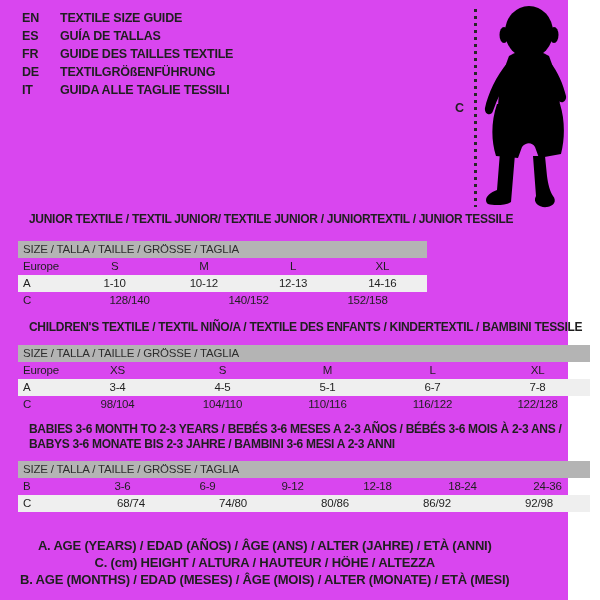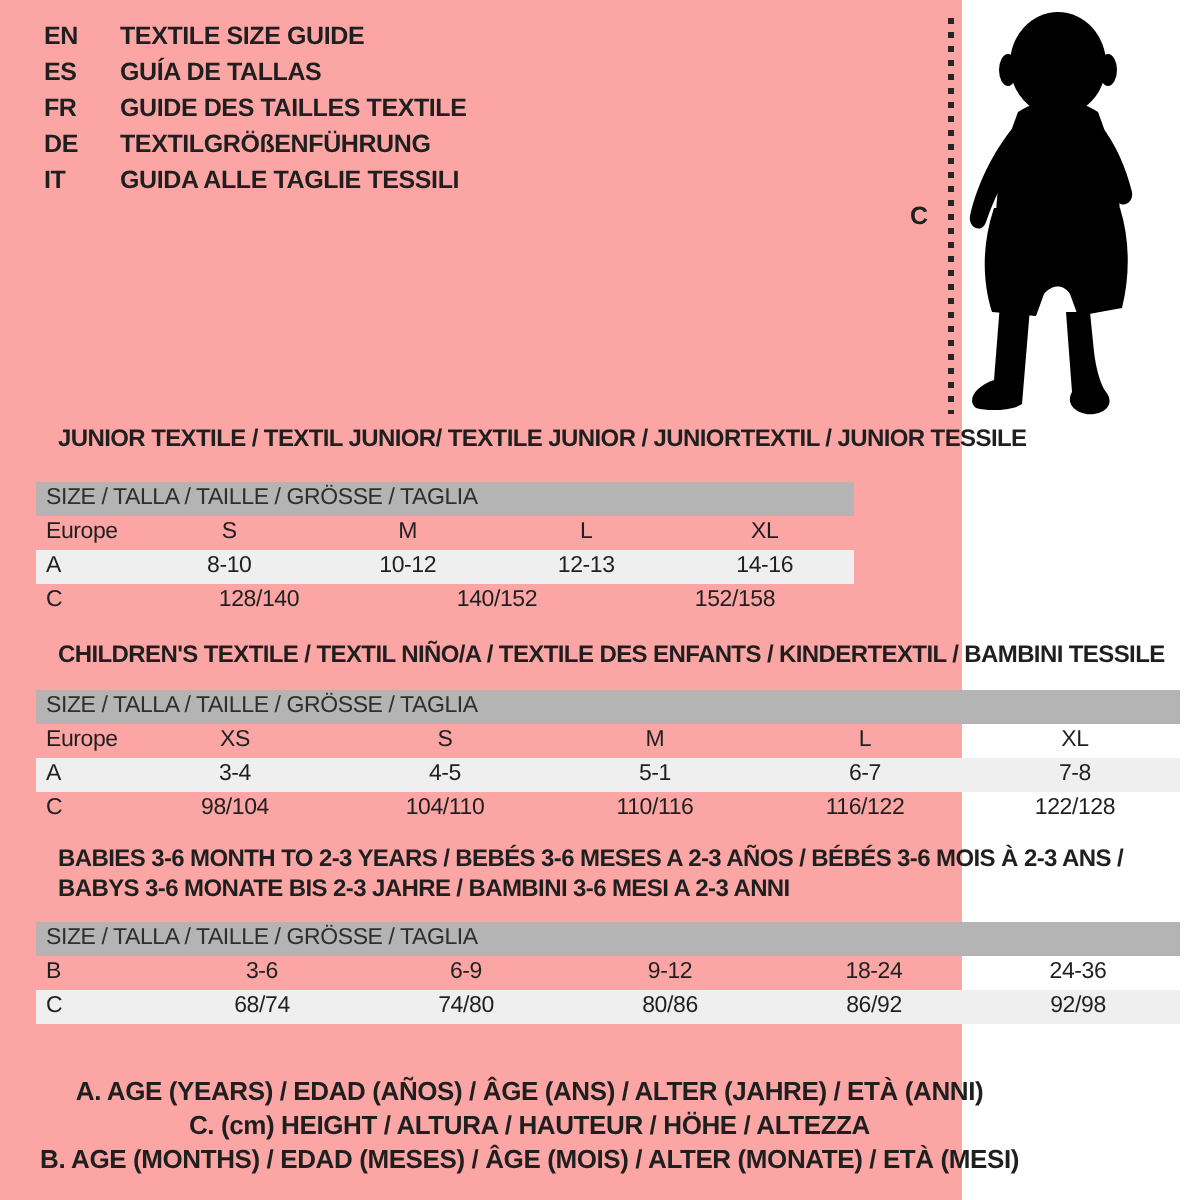--- a/index.html
+++ b/index.html
@@ -1,21 +1,21 @@
 <!DOCTYPE html>
 <html><head>
 <meta charset="utf-8">
 <style>
   html,body{margin:0;padding:0;}
   body{
     width:600px;height:600px;background:#ffffff;
     font-family:"Liberation Sans","DejaVu Sans",sans-serif;
     color:#1f1f1f;position:relative;overflow:hidden;
   }
-  .canvas{position:absolute;left:0;top:0;width:481px;height:600px;background:#fca5a5;}
+  .canvas{position:absolute;left:0;top:0;width:568px;height:600px;background:#d946ef;}
 
   
   .lang-block{position:absolute;left:22px;top:9px;}
   .lang-row{display:flex;height:18px;align-items:center;
     font-weight:bold;font-size:12.5px;letter-spacing:-0.2px;white-space:nowrap;}
   .lang-code{width:38px;flex:0 0 38px;}
 
   
   .dash-line{position:absolute;left:474px;top:9px;width:3px;height:198px;
     background:repeating-linear-gradient(to bottom,#262626 0 3px,transparent 3px 7px);}
@@ -89,21 +89,21 @@
       <div class="band" style="background: rgb(180, 180, 180);">SIZE / TALLA / TAILLE / GRÖSSE / TAGLIA</div>
       <div class="trow">
         <div class="tlabel">Europe</div>
         <div class="tcell">S</div>
         <div class="tcell">M</div>
         <div class="tcell">L</div>
         <div class="tcell">XL</div>
       </div>
       <div class="trow shaded" style="background: rgb(239, 239, 239);">
         <div class="tlabel">A</div>
-        <div class="tcell">8-10</div>
+        <div class="tcell">1-10</div>
         <div class="tcell">10-12</div>
         <div class="tcell">12-13</div>
         <div class="tcell">14-16</div>
       </div>
       <div class="trow">
         <div class="tlabel">C</div>
         <div class="tcell">128/140</div>
         <div class="tcell">140/152</div>
         <div class="tcell">152/158</div>
       </div>
@@ -142,20 +142,21 @@
     <div>BABIES 3-6 MONTH TO 2-3 YEARS / BEBÉS 3-6 MESES A 2-3 AÑOS / BÉBÉS 3-6 MOIS À 2-3 ANS /</div>
     <div>BABYS 3-6 MONATE BIS 2-3 JAHRE / BAMBINI 3-6 MESI A 2-3 ANNI</div>
   </div>
   <div class="size-table" style="left:18px;top:461px;width:572px;--labw:62px;">
       <div class="band" style="background: rgb(180, 180, 180);">SIZE / TALLA / TAILLE / GRÖSSE / TAGLIA</div>
       <div class="trow">
         <div class="tlabel">B</div>
         <div class="tcell">3-6</div>
         <div class="tcell">6-9</div>
         <div class="tcell">9-12</div>
+        <div class="tcell">12-18</div>
         <div class="tcell">18-24</div>
         <div class="tcell">24-36</div>
       </div>
       <div class="trow shaded" style="background: rgb(239, 239, 239);">
         <div class="tlabel">C</div>
         <div class="tcell">68/74</div>
         <div class="tcell">74/80</div>
         <div class="tcell">80/86</div>
         <div class="tcell">86/92</div>
         <div class="tcell">92/98</div>

